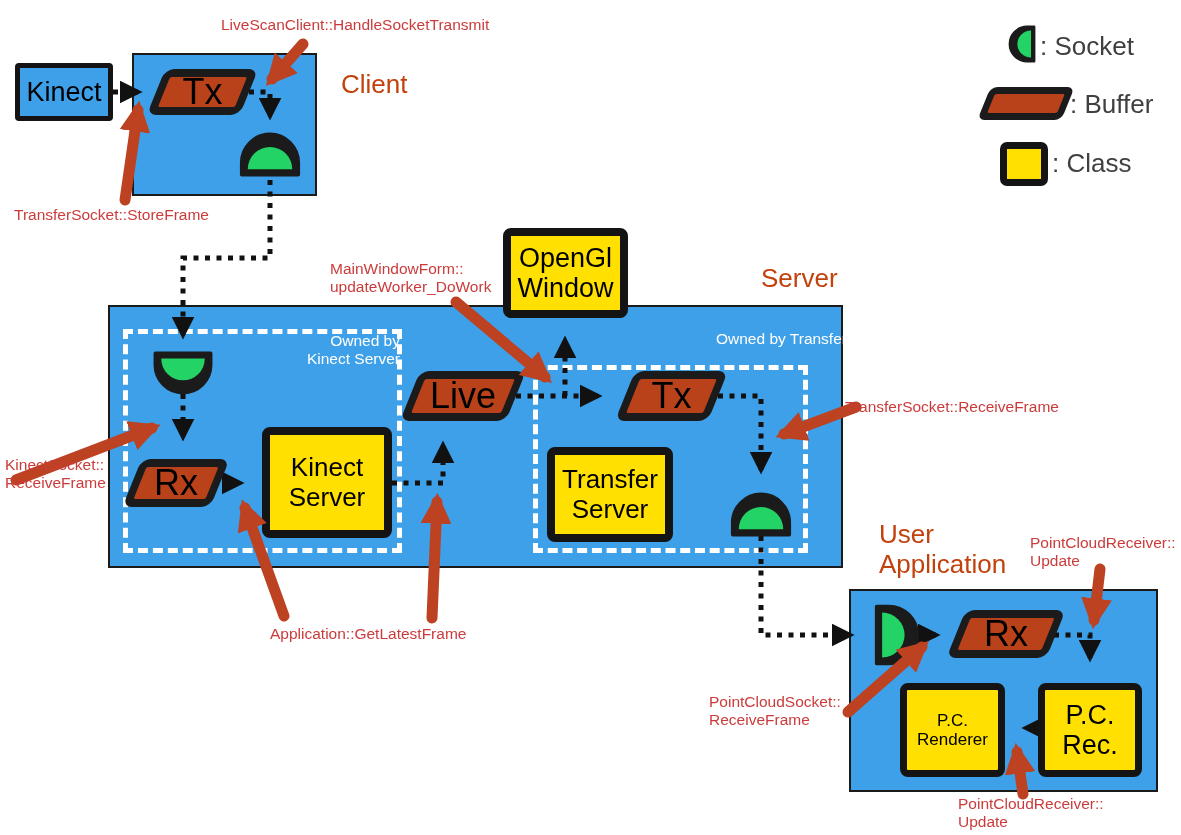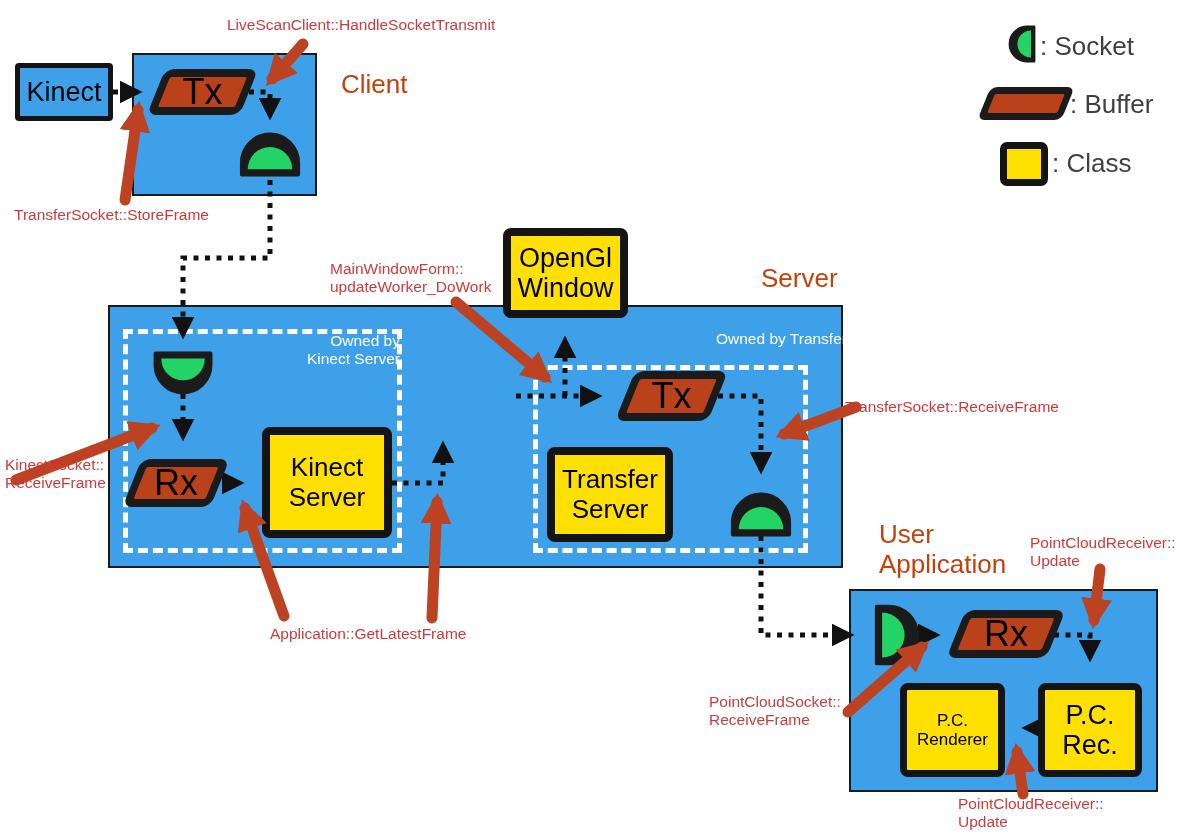--- a/index.html
+++ b/index.html
@@ -140,20 +140,26 @@
     <div class="buffer-label">Tx</div>
   </div>
 
   <div class="buffer" style="left:132px;top:459px;width:88px;height:48px;">
     <div class="buffer-shape">
         <div class="buffer-inner"></div>
       </div>
     <div class="buffer-label">Rx</div>
   </div>
 
+  <div class="buffer" style="left:410px;top:371px;width:106px;height:50px;">
+    <div class="buffer-shape">
+        <div class="buffer-inner"></div>
+      </div>
+    <div class="buffer-label">Live</div>
+  </div>
 
   <div class="buffer" style="left:625px;top:371px;width:93px;height:50px;">
     <div class="buffer-shape">
         <div class="buffer-inner"></div>
       </div>
     <div class="buffer-label">Tx</div>
   </div>
 
   <div class="buffer" style="left:956px;top:610px;width:100px;height:48px;">
     <div class="buffer-shape">
@@ -222,21 +228,21 @@
     </g>
   </svg>
 
   <div class="section-title" style="left:341px;top:70px;">Client</div>
   <div class="section-title" style="left:761px;top:264px;">Server</div>
   <div class="section-title" style="left:879px;top:520px;">
     <span style="display:block;">User</span>
     <span style="display:block;">Application</span>
   </div>
 
-  <div class="annotation" style="left:227px;top:16px;">LiveScanClient::HandleSocketTransmit</div>
+  <div class="annotation" style="left:221px;top:16px;">LiveScanClient::HandleSocketTransmit</div>
   <div class="annotation" style="left:14px;top:206px;">TransferSocket::StoreFrame</div>
   <div class="annotation" style="left:330px;top:260px;">
     <span>MainWindowForm::</span>
     <span>updateWorker_DoWork</span>
   </div>
   <div class="annotation" style="left:5px;top:456px;">
     <span>KinectSocket::</span>
     <span>ReceiveFrame</span>
   </div>
   <div class="annotation" style="left:270px;top:625px;">Application::GetLatestFrame</div>

